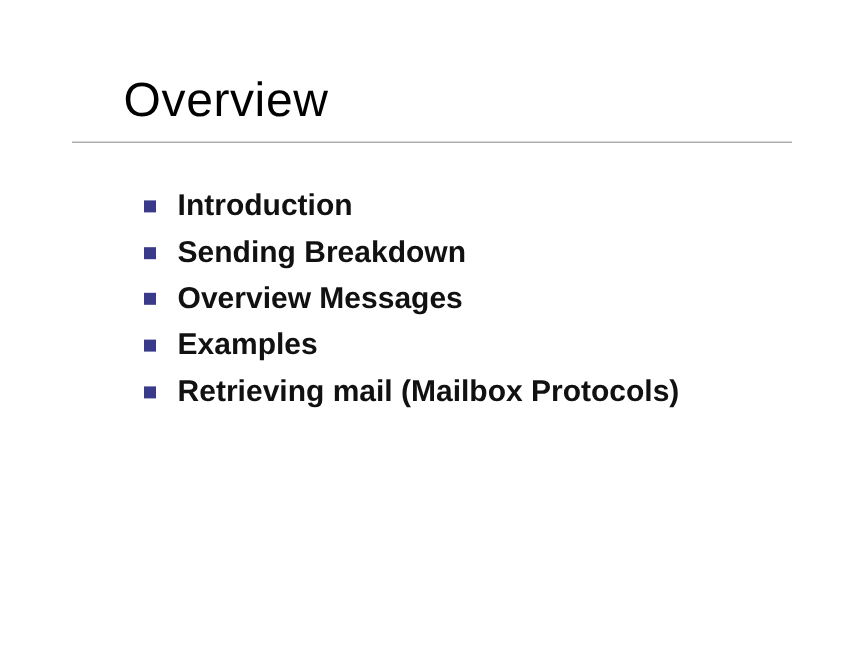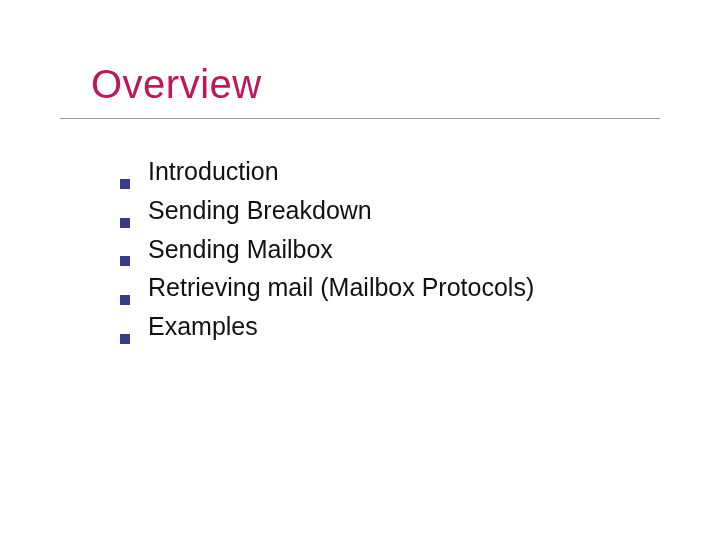--- a/index.html
+++ b/index.html
@@ -13,44 +13,45 @@
     overflow: hidden;
   }
   .slide {
     width: 720px;
     height: 540px;
     box-sizing: border-box;
   }
   .title {
     position: absolute;
     top: 62px;
-    left: 91px;
+    left: 103px;
     font-size: 40px;
-    color: #be185d;
+    color: #000000;
     font-weight: 400;
     letter-spacing: 0.5px;
   }
   .underline {
     position: absolute;
     top: 118px;
     left: 60px;
     width: 600px;
     height: 1px;
     background: #999999;
   }
   .list {
     position: absolute;
     top: 155px;
     left: 120px;
   }
   .list-item {
     display: flex;
-    align-items: flex-end;
+    align-items: center;
     margin-bottom: 5px;
     line-height: 1.35;
+    font-weight: bold;
   }
   .bullet {
     width: 10px;
     height: 10px;
     background: #3a3a8a;
     margin-right: 18px;
     flex-shrink: 0;
   }
   .item-text {
     font-size: 25px;
@@ -67,24 +68,24 @@
     <div class="list-item">
       <span class="bullet"></span>
       <span class="item-text">Introduction</span>
     </div>
     <div class="list-item">
       <span class="bullet"></span>
       <span class="item-text">Sending Breakdown</span>
     </div>
     <div class="list-item">
       <span class="bullet"></span>
-      <span class="item-text">Sending Mailbox</span>
+      <span class="item-text">Overview Messages</span>
+    </div>
+    <div class="list-item">
+      <span class="bullet"></span>
+      <span class="item-text">Examples</span>
     </div>
     <div class="list-item">
       <span class="bullet"></span>
       <span class="item-text">Retrieving mail (Mailbox Protocols)</span>
     </div>
-    <div class="list-item">
-      <span class="bullet"></span>
-      <span class="item-text">Examples</span>
-    </div>
   </div>
 </div>
 
 </body></html>

